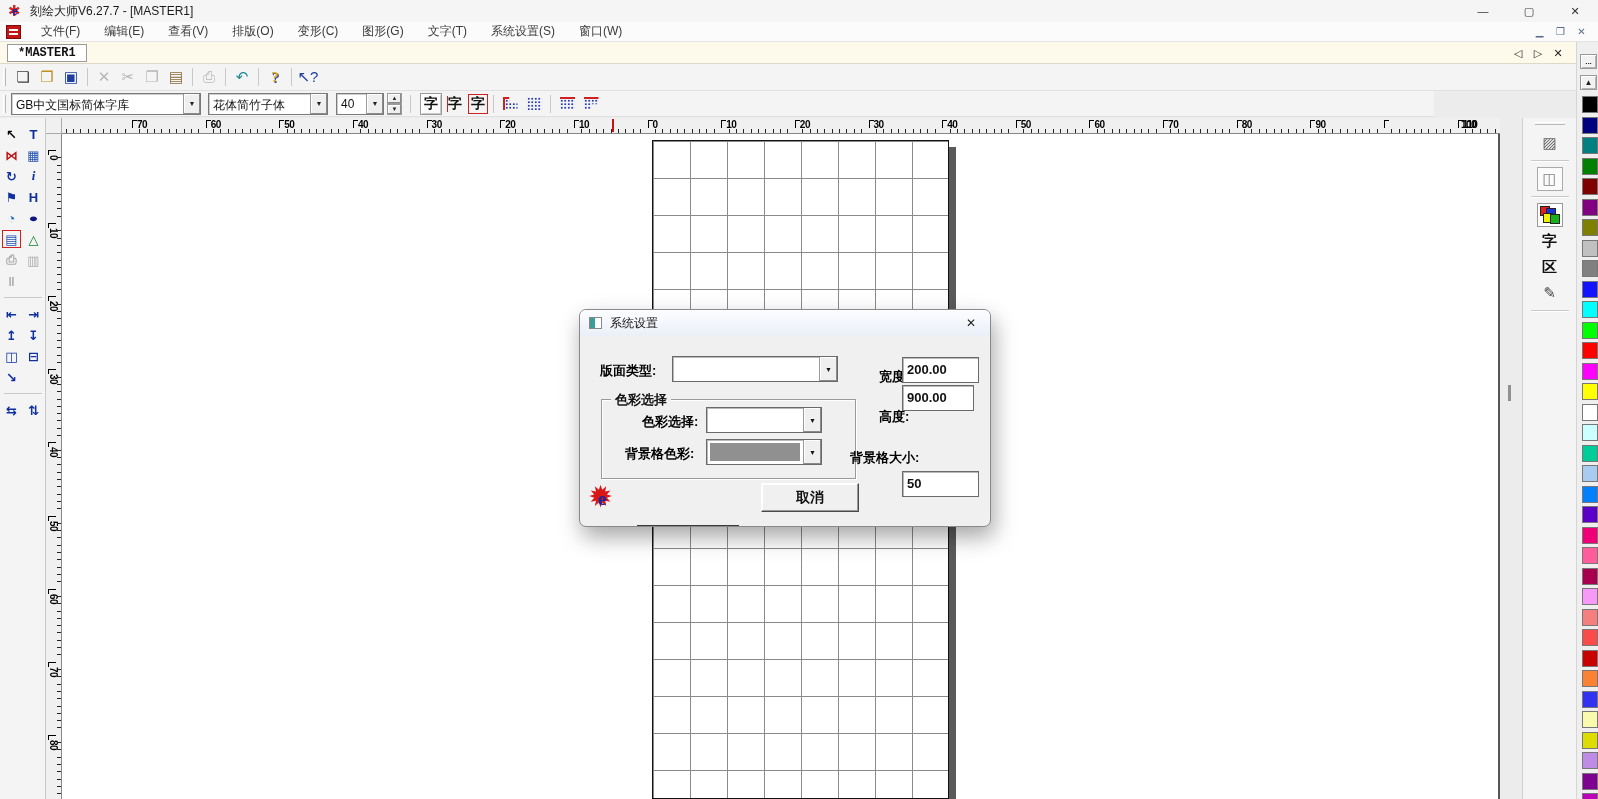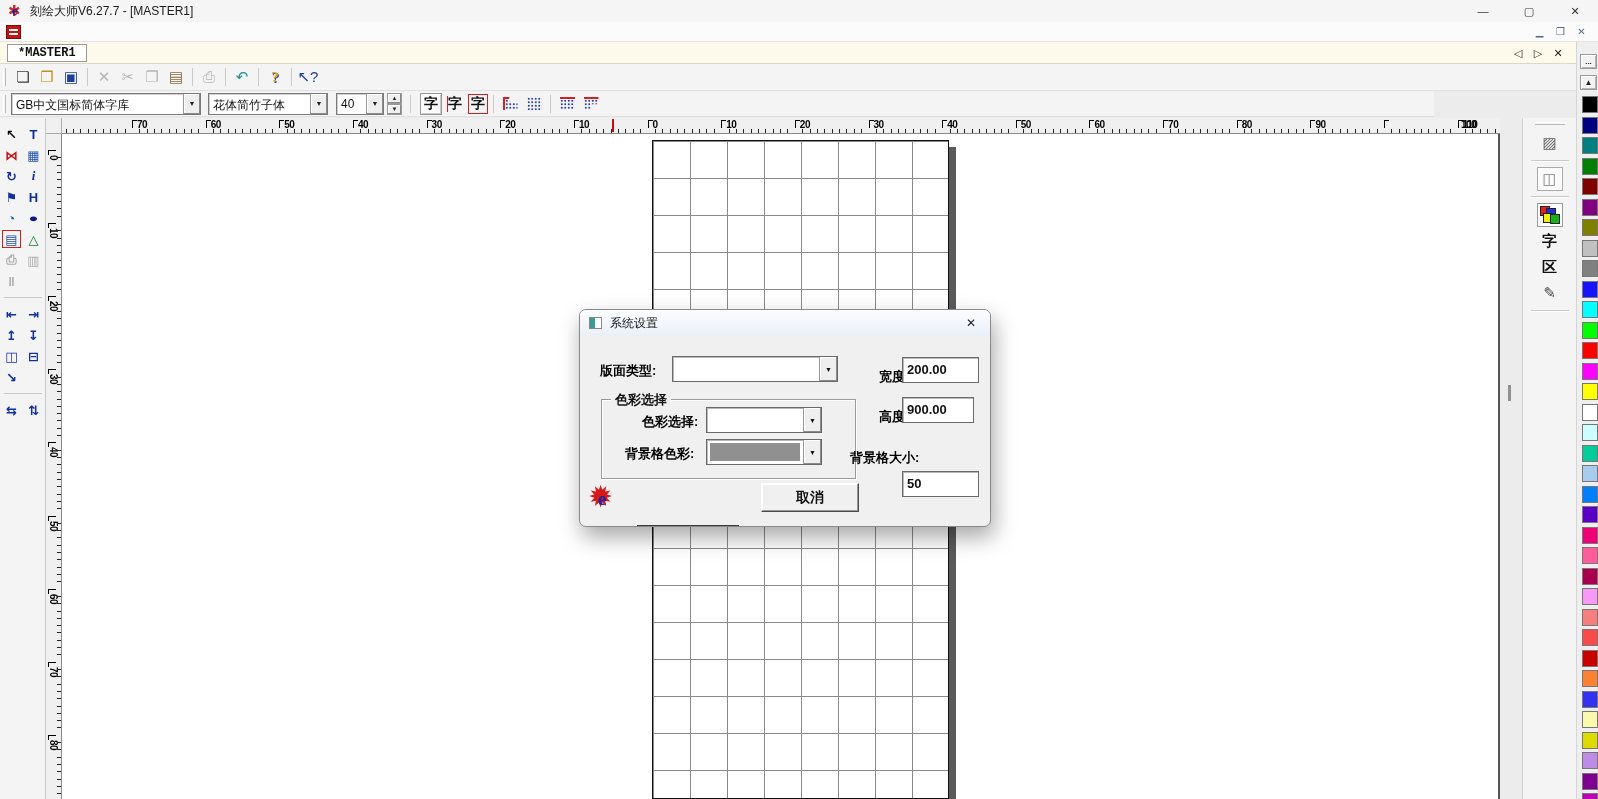--- a/index.html
+++ b/index.html
@@ -128,20 +128,31 @@
   <span id="window-title">刻绘大师V6.27.7 - [MASTER1]</span>
   <div id="wctls">
       <div class="wctl">—</div>
       <div class="wctl">▢</div>
       <div class="wctl">✕</div>
     </div>
 </div>
 
 <div id="menubar" class="abs">
   <div id="doc-icon"></div>
+  <div id="menuitems" style="display:flex">
+      <div class="menu-item">文件(F)</div>
+      <div class="menu-item">编辑(E)</div>
+      <div class="menu-item">查看(V)</div>
+      <div class="menu-item">排版(O)</div>
+      <div class="menu-item">变形(C)</div>
+      <div class="menu-item">图形(G)</div>
+      <div class="menu-item">文字(T)</div>
+      <div class="menu-item">系统设置(S)</div>
+      <div class="menu-item">窗口(W)</div>
+    </div>
   <div id="mdictls">
       <div class="mdictl">▁</div>
       <div class="mdictl">❐</div>
       <div class="mdictl">✕</div>
     </div>
 </div>
 
 <div id="tabbar" class="abs">
   <div id="doc-tab">*MASTER1</div>
   <div id="tabnav">
@@ -654,21 +665,21 @@
   <div id="dlg-group"></div>
   <div id="dlg-group-label">色彩选择</div>
 
   <div class="dlabel" style="left:62px;top:103px">色彩选择:</div>
   <div class="dcombo" style="left:126px;top:97px;width:116px;height:26px">
     <div class="cfill"></div>
     <div class="cbtn2">▼</div>
   </div>
 
   <div class="dlabel" style="left:299px;top:98px">高度:</div>
-  <div class="dfield" style="left:322px;top:87px;width:72px;height:26px">
+  <div class="dfield" style="left:322px;top:75px;width:72px;height:26px">
     <div class="fval">900.00</div>
   </div>
 
   <div class="dlabel" style="left:45px;top:135px">背景格色彩:</div>
   <div class="dcombo" style="left:126px;top:129px;width:116px;height:26px">
     <div class="cfill" id="grid-color-swatch" style="background: rgb(144, 144, 144);"></div>
     <div class="cbtn2">▼</div>
   </div>
 
   <div class="dlabel" style="left:270px;top:139px">背景格大小:</div>

